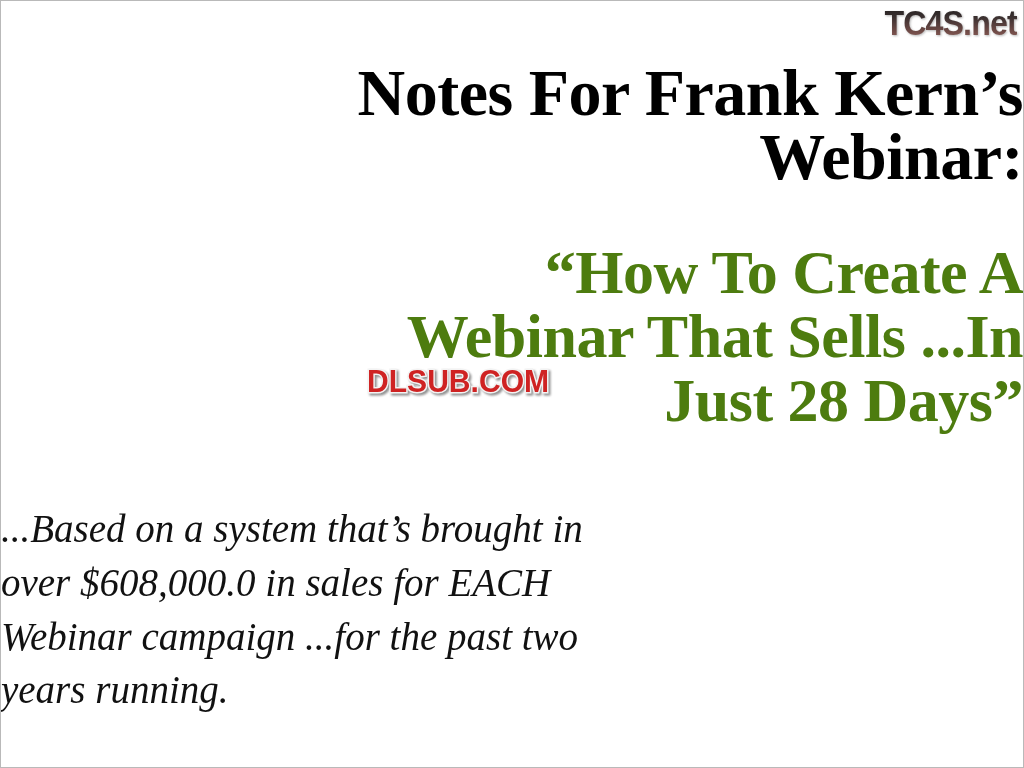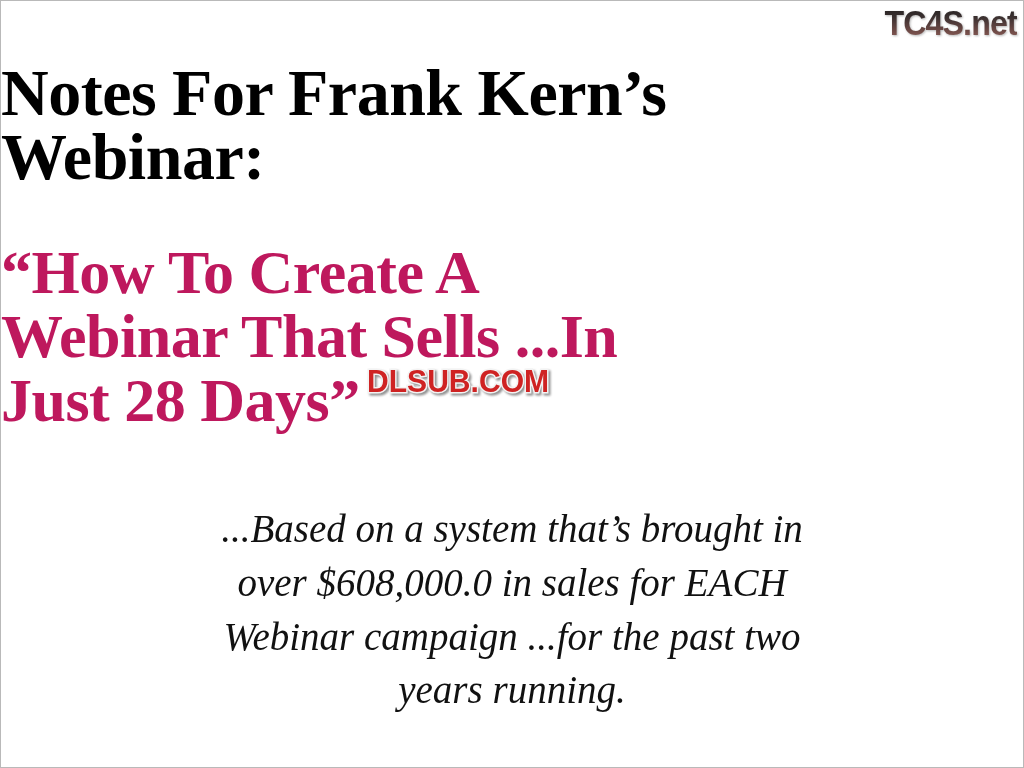--- a/index.html
+++ b/index.html
@@ -17,50 +17,50 @@
     overflow: hidden;
     font-family: "Liberation Serif", "DejaVu Serif", serif;
   }
 
   
   #title-block {
     position: absolute;
     left: 0;
     right: 0;
     top: 16px;
-    text-align: left;
+    text-align: right;
     color: #000000;
     font-size: 66px;
     line-height: 0.96;
     letter-spacing: -0.5px;
     white-space: pre-line;
   }
 
   
   #headline-block {
     position: absolute;
     left: 0;
     right: 0;
     top: 196px;
-    text-align: left;
-    color: #be185d;
+    text-align: right;
+    color: #4d7c0f;
     font-size: 62px;
     line-height: 1.03;
     letter-spacing: -0.5px;
     white-space: pre-line;
     margin-top: 44px;
   }
 
   
   #body-block {
     position: absolute;
     left: 0;
     right: 0;
     top: 462px;
-    text-align: center;
+    text-align: left;
     color: #111111;
     font-style: italic;
     font-size: 39px;
     line-height: 1.38;
     white-space: pre-line;
   }
 
   
   #wm-tc4s {
     position: absolute;

